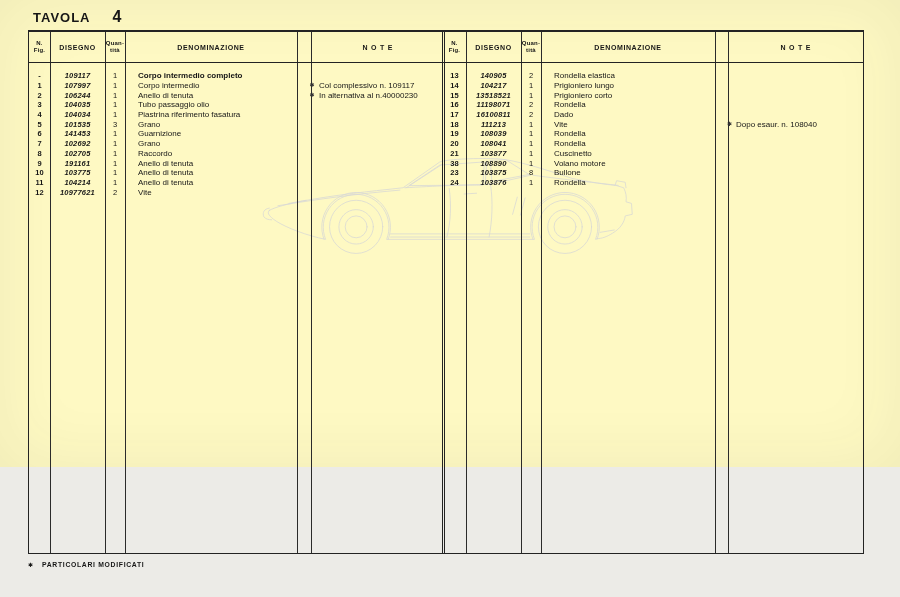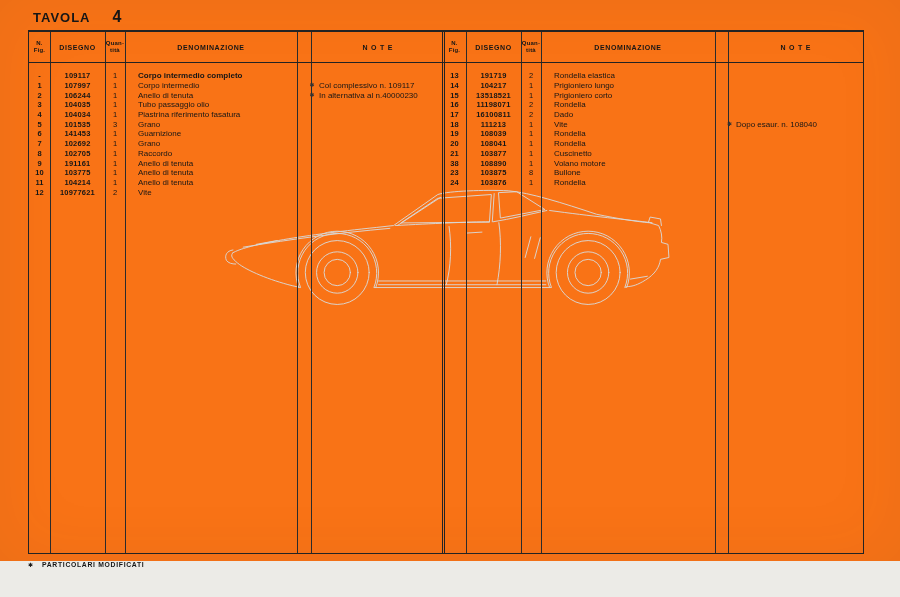--- a/index.html
+++ b/index.html
@@ -2,22 +2,22 @@
 <html><head>
 <meta charset="utf-8">
 <style>
   html,body { margin:0; padding:0; }
   body {
     width:900px; height:597px; overflow:hidden;
     background:#ecebe7;
     font-family:"Liberation Sans", sans-serif;
   }
   .page {
-    position:relative; width:900px; height:561px;
-    background:#f97316; color:#161616;
+    position:relative; width:900px; height:467px;
+    background:#fef9c3; color:#161616;
     box-shadow: inset 0 0 70px rgba(60,55,45,.07);
   }
   svg.car { position:absolute; inset:0; width:100%; height:100%; z-index:0; }
 
   .title { position:absolute; left:33px; top:8px; display:flex; align-items:baseline; z-index:2; }
   .title .t1 { font-size:13px; font-weight:700; letter-spacing:1px; }
   .title .t2 { font-size:16px; font-weight:700; margin-left:22px; }
 
   .ptable {
     position:absolute; top:30px; height:524px; box-sizing:border-box;
@@ -39,21 +39,21 @@
   .h-fig { width:var(--fig); } .h-dis { width:var(--dis); } .h-qta { width:var(--qta); }
   .h-den { width:var(--den); } .h-mk { width:var(--mk); } .h-note { flex:1; }
   .h-two { font-size:6px; font-weight:700; line-height:7px; letter-spacing:.2px; }
   .h-one { font-size:7px; font-weight:700; letter-spacing:.6px; }
   .h-note .h-one { letter-spacing:3.5px; text-indent:3.5px; }
 
   .tbody { position:relative; padding-top:8px; z-index:2; }
   .prow { display:flex; height:9.7px; align-items:center; line-height:9px; }
   .cell { display:block; white-space:nowrap; }
   .c-fig { width:var(--fig); text-align:center; font-weight:700; font-size:7.5px; }
-  .c-dis { width:var(--dis); text-align:center; font-weight:700; font-size:7.5px; letter-spacing:.2px; }
+  .c-dis { width:var(--dis); text-align:center; font-weight:700; font-size:7.5px; letter-spacing:.2px;font-style:italic; }
   .c-qta { width:var(--qta); text-align:center; font-size:7.5px; }
   .c-den { width:var(--den); padding-left:5px; box-sizing:border-box; font-size:8px;margin-left:8px; }
   .bold-cell { font-weight:700; }
   .c-mark { width:var(--mk); text-align:center; font-size:6px; color:#333; }
   .c-note { flex:1; font-size:8px; }
 
   .footer { position:absolute; left:28px; top:561px; display:flex; align-items:center; gap:9px; z-index:2; }
   .footer .mk { font-size:6px; }
   .footer .tx { font-size:6.8px; font-weight:700; letter-spacing:.7px; }
 </style>
@@ -291,21 +291,21 @@
       </div>
       <div class="hcell h-mk"></div>
       <div class="hcell h-note">
         <span class="h-one">NOTE</span>
       </div>
     </header>
     <div class="tbody">
 
         <div class="prow">
           <span class="cell c-fig">13</span>
-          <span class="cell c-dis">191719</span>
+          <span class="cell c-dis">140905</span>
           <span class="cell c-qta">2</span>
           <span class="cell c-den">Rondella elastica</span>
           <span class="cell c-mark"></span>
           <span class="cell c-note"></span>
         </div>
 
         <div class="prow">
           <span class="cell c-fig">14</span>
           <span class="cell c-dis">104217</span>
           <span class="cell c-qta">1</span>

